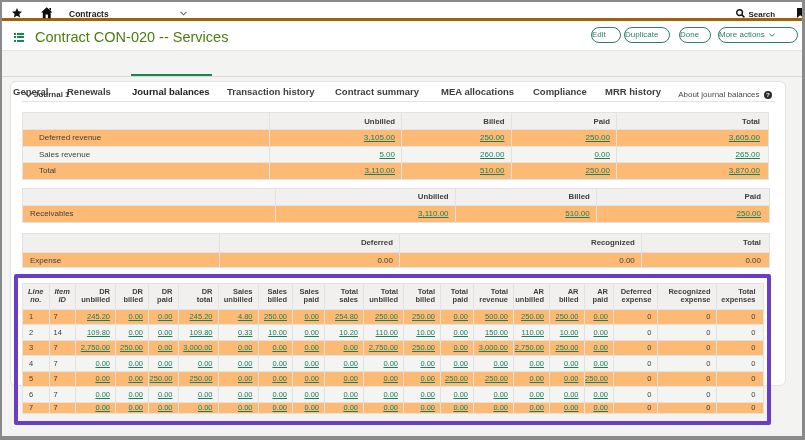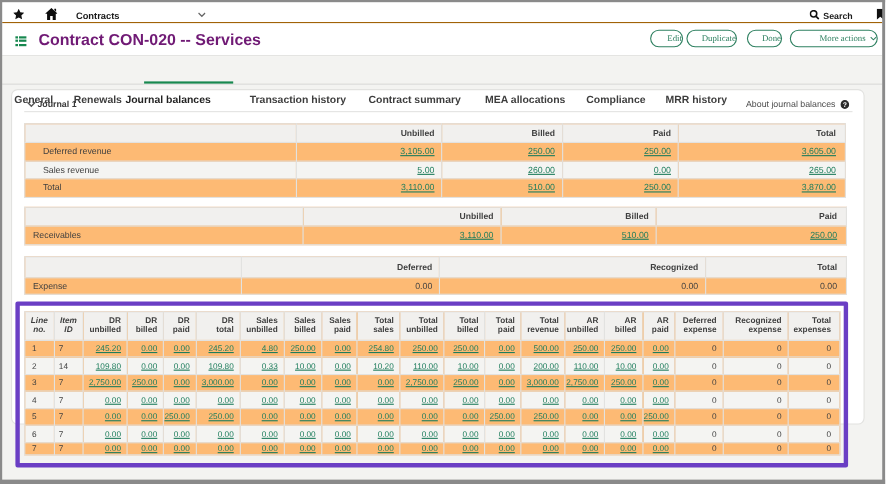--- a/index.html
+++ b/index.html
@@ -4,30 +4,30 @@
 html,body{width:805px;height:440px;overflow:hidden;}
 body{font-family:"Liberation Sans",sans-serif;background:#fff;}
 #page{position:relative;width:805px;height:440px;overflow:hidden;background:#fff;}
 .abs{position:absolute;}
 
 #f-top{left:0;top:0;width:805px;height:2px;background:#8a8a8a;}
 #f-left{left:0;top:0;width:2px;height:440px;background:#8a8a8a;}
 #f-right{right:0;top:0;width:3px;height:440px;background:#8a8a8a;}
 #f-bottom{left:0;bottom:0;width:805px;height:4px;background:#8a8a8a;}
 
-#topbar{left:2px;top:2px;width:800px;height:19px;background:#fff;border-bottom:1px solid #a16207;}
+#topbar{left:2px;top:2px;width:800px;height:19px;background:#fff;border-bottom:3px solid #a16207;}
 #topbar .ic{position:absolute;}
 #tb-contracts{position:absolute;left:67px;top:7px;font-size:8.5px;font-weight:bold;color:#1c1c1c;}
 #tb-search{position:absolute;left:746.5px;top:8px;font-size:8px;font-weight:bold;color:#1c1c1c;}
 
 #titlebar{left:2px;top:22px;width:800px;height:29px;background:#fff;border-bottom:1px solid #e4e4e2;}
 #listicon{position:absolute;left:11.5px;top:10.5px;}
 #listicon div{height:2px;margin-bottom:1.6px;width:10px;background:linear-gradient(90deg,#17884f 0,#17884f 2px,#fff 2px,#fff 3px,#17884f 3px,#17884f 10px);}
-#title{position:absolute;left:33px;top:7px;font-size:14.5px;font-weight:bold;color:#701a75;letter-spacing:0;}
-.btn{position:absolute;top:5px;height:16px;border:1px solid #2f8161;border-radius:8px;color:#2f8161;font-size:8px;line-height:14px;text-align:right;background:#fff;font-family:Liberation Serif, serif;}
+#title{position:absolute;left:33px;top:7px;font-size:14.5px;font-weight:normal;color:#4d7c0f;letter-spacing:0;}
+.btn{position:absolute;top:5px;height:16px;border:1px solid #2f8161;border-radius:8px;color:#2f8161;font-size:8px;line-height:14px;text-align:left;background:#fff;}
 
 #tabbar{left:2px;top:51px;width:800px;height:26px;background:#f3f3f1;border-bottom:1px solid #d9d9d7;}
 .tab{position:absolute;top:8px;font-size:9.5px;font-weight:bold;color:#3d3d3d;white-space:nowrap;margin-top:27px;}
 #tab-active-line{position:absolute;left:129px;top:22.5px;width:81px;height:2.5px;background:#17884f;}
 
 #content{left:2px;top:77px;width:800px;height:359px;background:#f3f3f1;}
 #card{position:absolute;left:8px;top:4px;width:776px;height:305px;background:#fff;border:1px solid #e2e2e0;border-radius:6px;}
 
 #jhdr{position:absolute;left:23px;top:8px;font-size:8px;font-weight:bold;color:#3a3a3a;}
 #jsep{position:absolute;left:11px;top:19px;width:753px;height:1px;background:#e3e3e1;}
@@ -242,21 +242,21 @@
                 <td class="tr"><span class="lk">0.00</span></td>
                 <td class="tr"><span class="lk">0.00</span></td>
                 <td class="tr"><span class="lk">109.80</span></td>
                 <td class="tr"><span class="lk">0.33</span></td>
                 <td class="tr"><span class="lk">10.00</span></td>
                 <td class="tr"><span class="lk">0.00</span></td>
                 <td class="tr"><span class="lk">10.20</span></td>
                 <td class="tr"><span class="lk">110.00</span></td>
                 <td class="tr"><span class="lk">10.00</span></td>
                 <td class="tr"><span class="lk">0.00</span></td>
-                <td class="tr"><span class="lk">200.00</span></td>
+                <td class="tr"><span class="lk">150.00</span></td>
                 <td class="tr"><span class="lk">110.00</span></td>
                 <td class="tr"><span class="lk">10.00</span></td>
                 <td class="tr"><span class="lk">0.00</span></td>
                 <td class="tr pl">0</td>
                 <td class="tr pl">0</td>
                 <td class="tr pl">0</td>
               </tr>
               <tr>
                 <td class="ln">3</td>
                 <td class="iid">7</td>
@@ -369,21 +369,21 @@
               </tr>
             </tbody>
           </table>
         </div>
       <div id="purple" style="left:2.5px;top:192px;"></div>
     </div>
   </div>
   <div class="abs" id="tabbar">
     <span class="tab" style="left:11px;">General</span>
     <span class="tab" style="left:65px;">Renewals</span>
-    <span class="tab" style="left:112px;color:#222;">Journal balances</span>
+    <span class="tab" style="left:130px;color:#222;">Journal balances</span>
     <span class="tab" style="left:225px;">Transaction history</span>
     <span class="tab" style="left:333px;">Contract summary</span>
     <span class="tab" style="left:439px;">MEA allocations</span>
     <span class="tab" style="left:531px;">Compliance</span>
     <span class="tab" style="left:603px;">MRR history</span>
     <div id="tab-active-line"></div>
   </div>
   <div class="abs" id="titlebar">
     <div id="listicon">
         <div class="b"></div>

